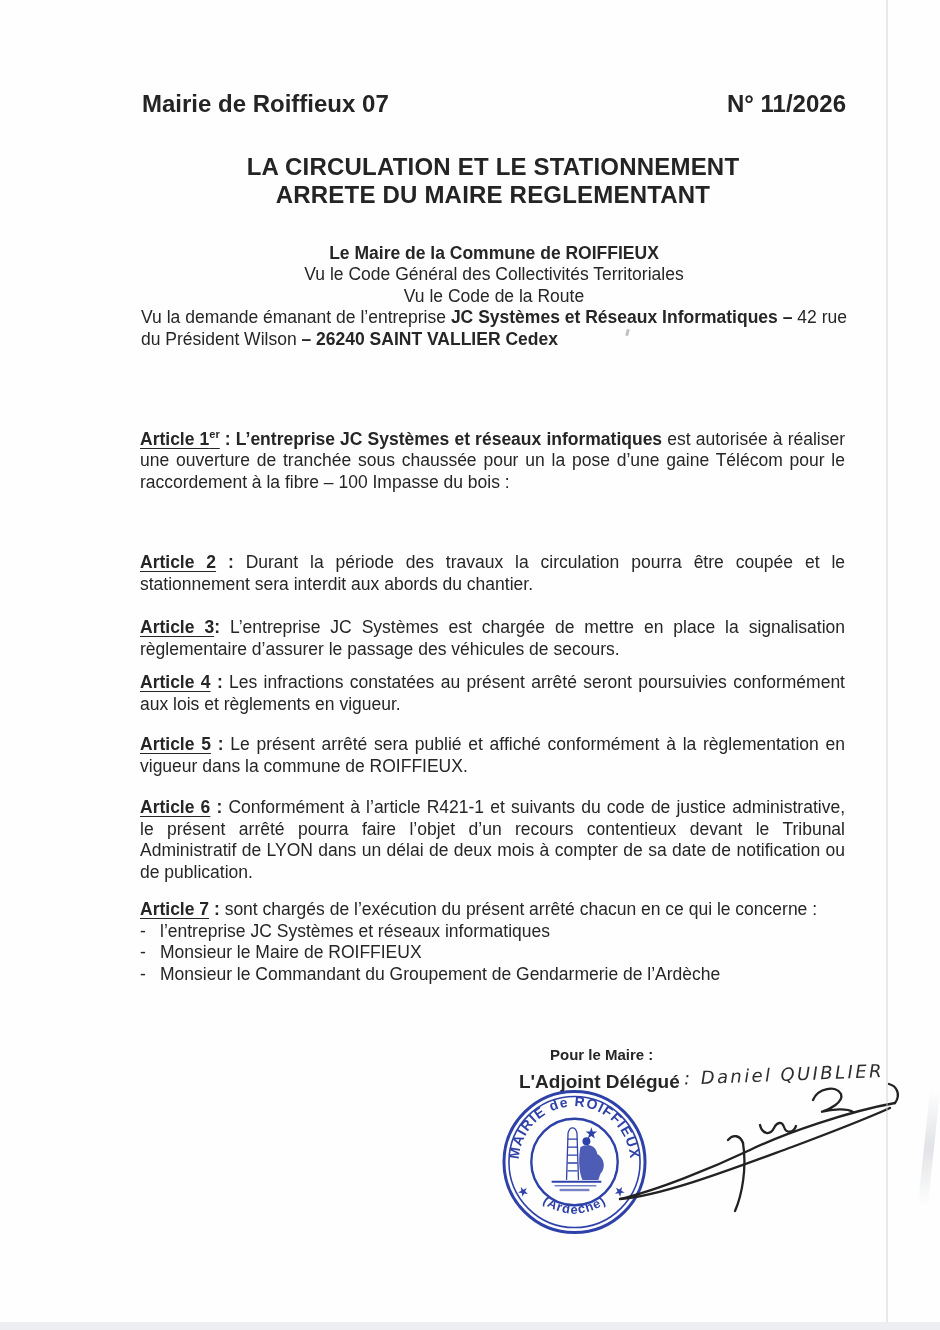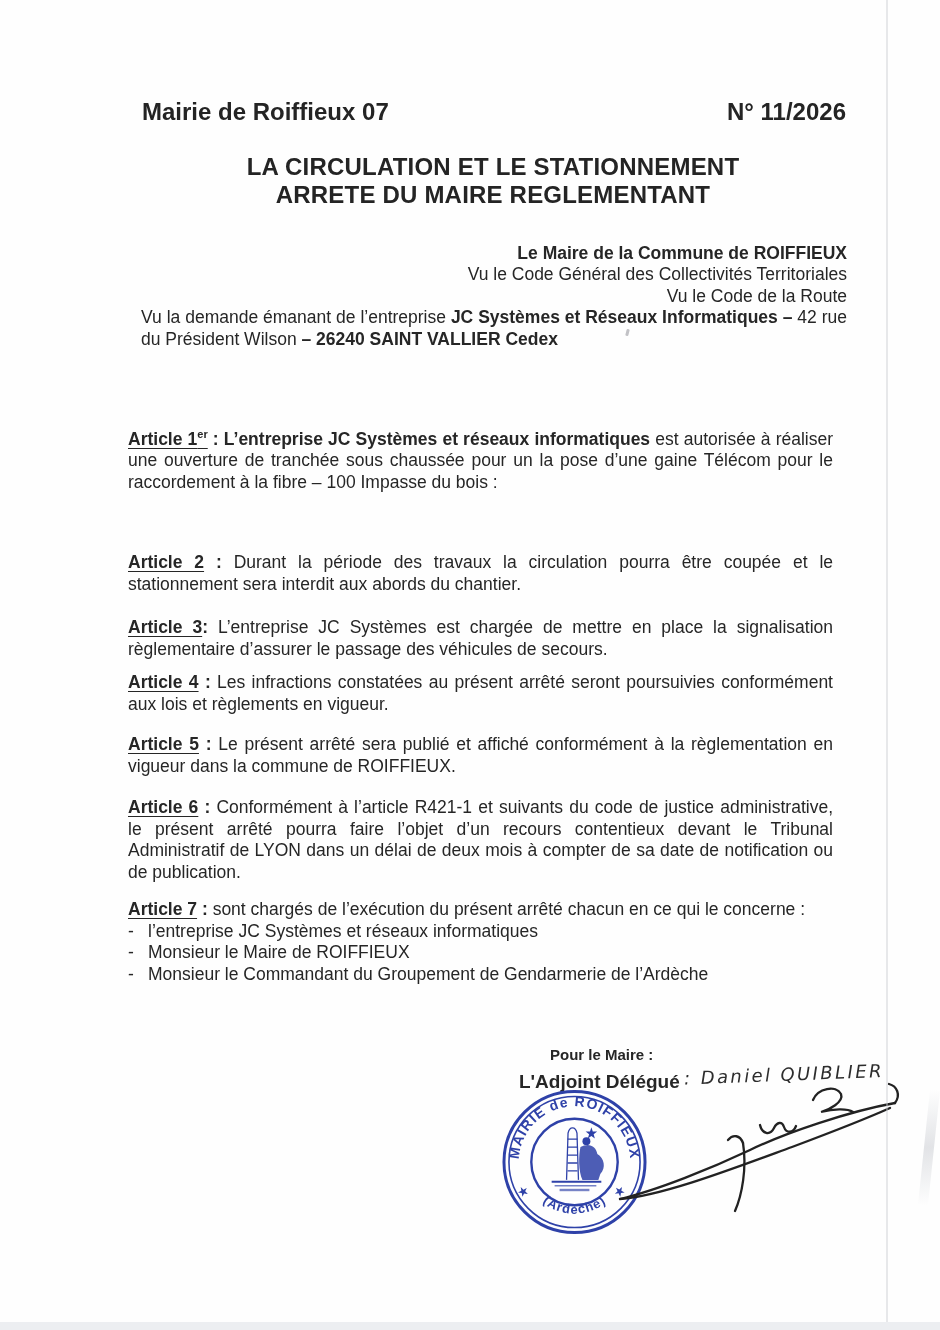--- a/index.html
+++ b/index.html
@@ -2,34 +2,34 @@
 <html><head>
 <meta charset="utf-8">
 <style>
   html,body{margin:0;padding:0;background:#ffffff;}
   .page{
     position:relative;width:940px;height:1330px;background:#fefefe;
     font-family:"Liberation Sans",sans-serif;color:#262626;overflow:hidden;
   }
   
   .hdr{position:absolute;left:142px;top:90px;width:704px;display:flex;
-       justify-content:space-between;font-size:24px;font-weight:bold;color:#242424;margin-top:8px;}
+       justify-content:space-between;font-size:24px;font-weight:bold;color:#242424;}
   
   .title{position:absolute;left:141px;top:153px;width:704px;text-align:center;
          font-size:24px;font-weight:bold;line-height:28px;color:#242424;letter-spacing:.2px;}
   
   .preamble{position:absolute;left:141px;top:243px;width:706px;
             font-size:17.5px;line-height:21.4px;}
   .preamble .b{font-weight:bold;}
-  .preamble p{margin:0;text-align:right;}
+  .preamble p{margin:0;text-align:center;}
   
   .arrete{position:absolute;left:141px;top:372px;width:704px;text-align:center;
           font-size:24px;font-weight:bold;letter-spacing:.5px;color:#242424;}
   
-  .para{position:absolute;left:128px;width:705px;margin:0;
+  .para{position:absolute;left:140px;width:705px;margin:0;
         font-size:17.5px;line-height:21.5px;text-align:justify;}
   .albl{font-weight:bold;text-decoration:underline;text-underline-offset:3px;}
   .bseg{font-weight:bold;}
   sup.er{font-size:11px;}
   .dateline{position:absolute;left:176px;top:501px;font-size:21.5px;font-weight:bold;
             color:#242424;letter-spacing:.2px;}
   .li{display:flex;}
   .li .dash{width:20px;flex:0 0 20px;}
   
   .sigblock{position:absolute;left:505px;top:996px;font-size:17.5px;line-height:22.5px;}

